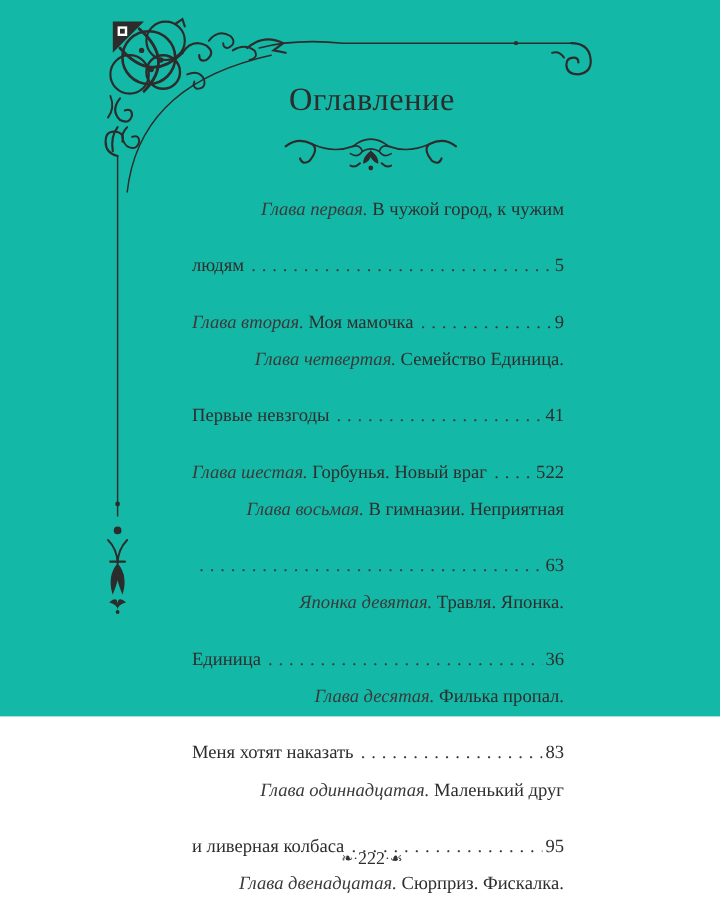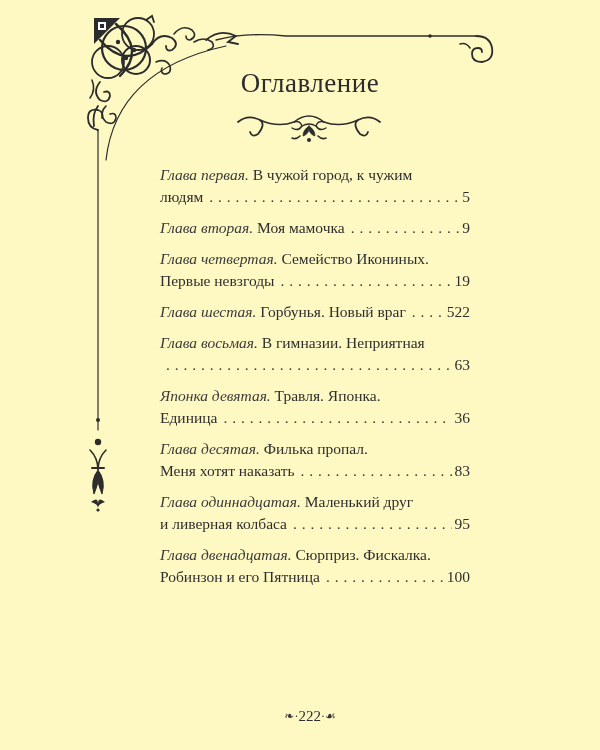--- a/index.html
+++ b/index.html
@@ -11,22 +11,22 @@
       width: 600px;
       height: 750px;
       position: relative;
       overflow: hidden;
       font-family: "Liberation Serif", "DejaVu Serif", serif;
       color: #2a2a2a;
     }
     .page {
       position: absolute;
       left: 0; top: 0;
-      width: 600px; height: 750px;
-      background: #fef9c3;
+      width: 600px; height: 597px;
+      background: #14b8a6;
     }
     .corner-ornament {
       position: absolute;
       left: 86px;
       top: 10px;
       width: 440px;
       height: 520px;
     }
     .title {
       position: absolute;
@@ -59,29 +59,31 @@
     .toc-entry {
       margin: 0 0 9px 0;
       padding: 0;
       font-size: 15.5px;
       line-height: 22px;
       color: #2e2e2e;
     }
     .toc-entry .line1 {
       display: block;
       white-space: nowrap;
+      text-align: right;
     }
     .chap-label {
       font-style: italic;
       color: #3a3a3a;
     }
     .last-line {
       display: flex;
       align-items: center;
       white-space: nowrap;
+      margin-top: 25px;
     }
     .last-line .txt { flex: 0 0 auto; }
     .last-line .dots {
       flex: 1 1 auto;
       overflow: hidden;
       margin: 0 3px 0 6px;
       letter-spacing: 4.5px;
       color: #3a3a3a;
     }
     .last-line .dots::before {
@@ -189,25 +191,25 @@
         </span>
     </li>
     <li class="toc-entry">
       <span class="last-line">
           <span class="txt"><span class="chap-label">Глава вторая.</span> <span>Моя мамочка</span></span>
           <span class="dots"></span>
           <span class="pg">9</span>
         </span>
     </li>
     <li class="toc-entry">
-      <span class="line1"><span class="chap-label">Глава четвертая.</span> <span>Семейство Икониных.</span></span>
+      <span class="line1"><span class="chap-label">Глава четвертая.</span> <span>Семейство Единица.</span></span>
       <span class="last-line">
           <span class="txt">Первые невзгоды</span>
           <span class="dots"></span>
-          <span class="pg">19</span>
+          <span class="pg">41</span>
         </span>
     </li>
     <li class="toc-entry">
       <span class="last-line">
           <span class="txt"><span class="chap-label">Глава шестая.</span> <span>Горбунья. Новый враг</span></span>
           <span class="dots"></span>
           <span class="pg">522</span>
         </span>
     </li>
     <li class="toc-entry">

